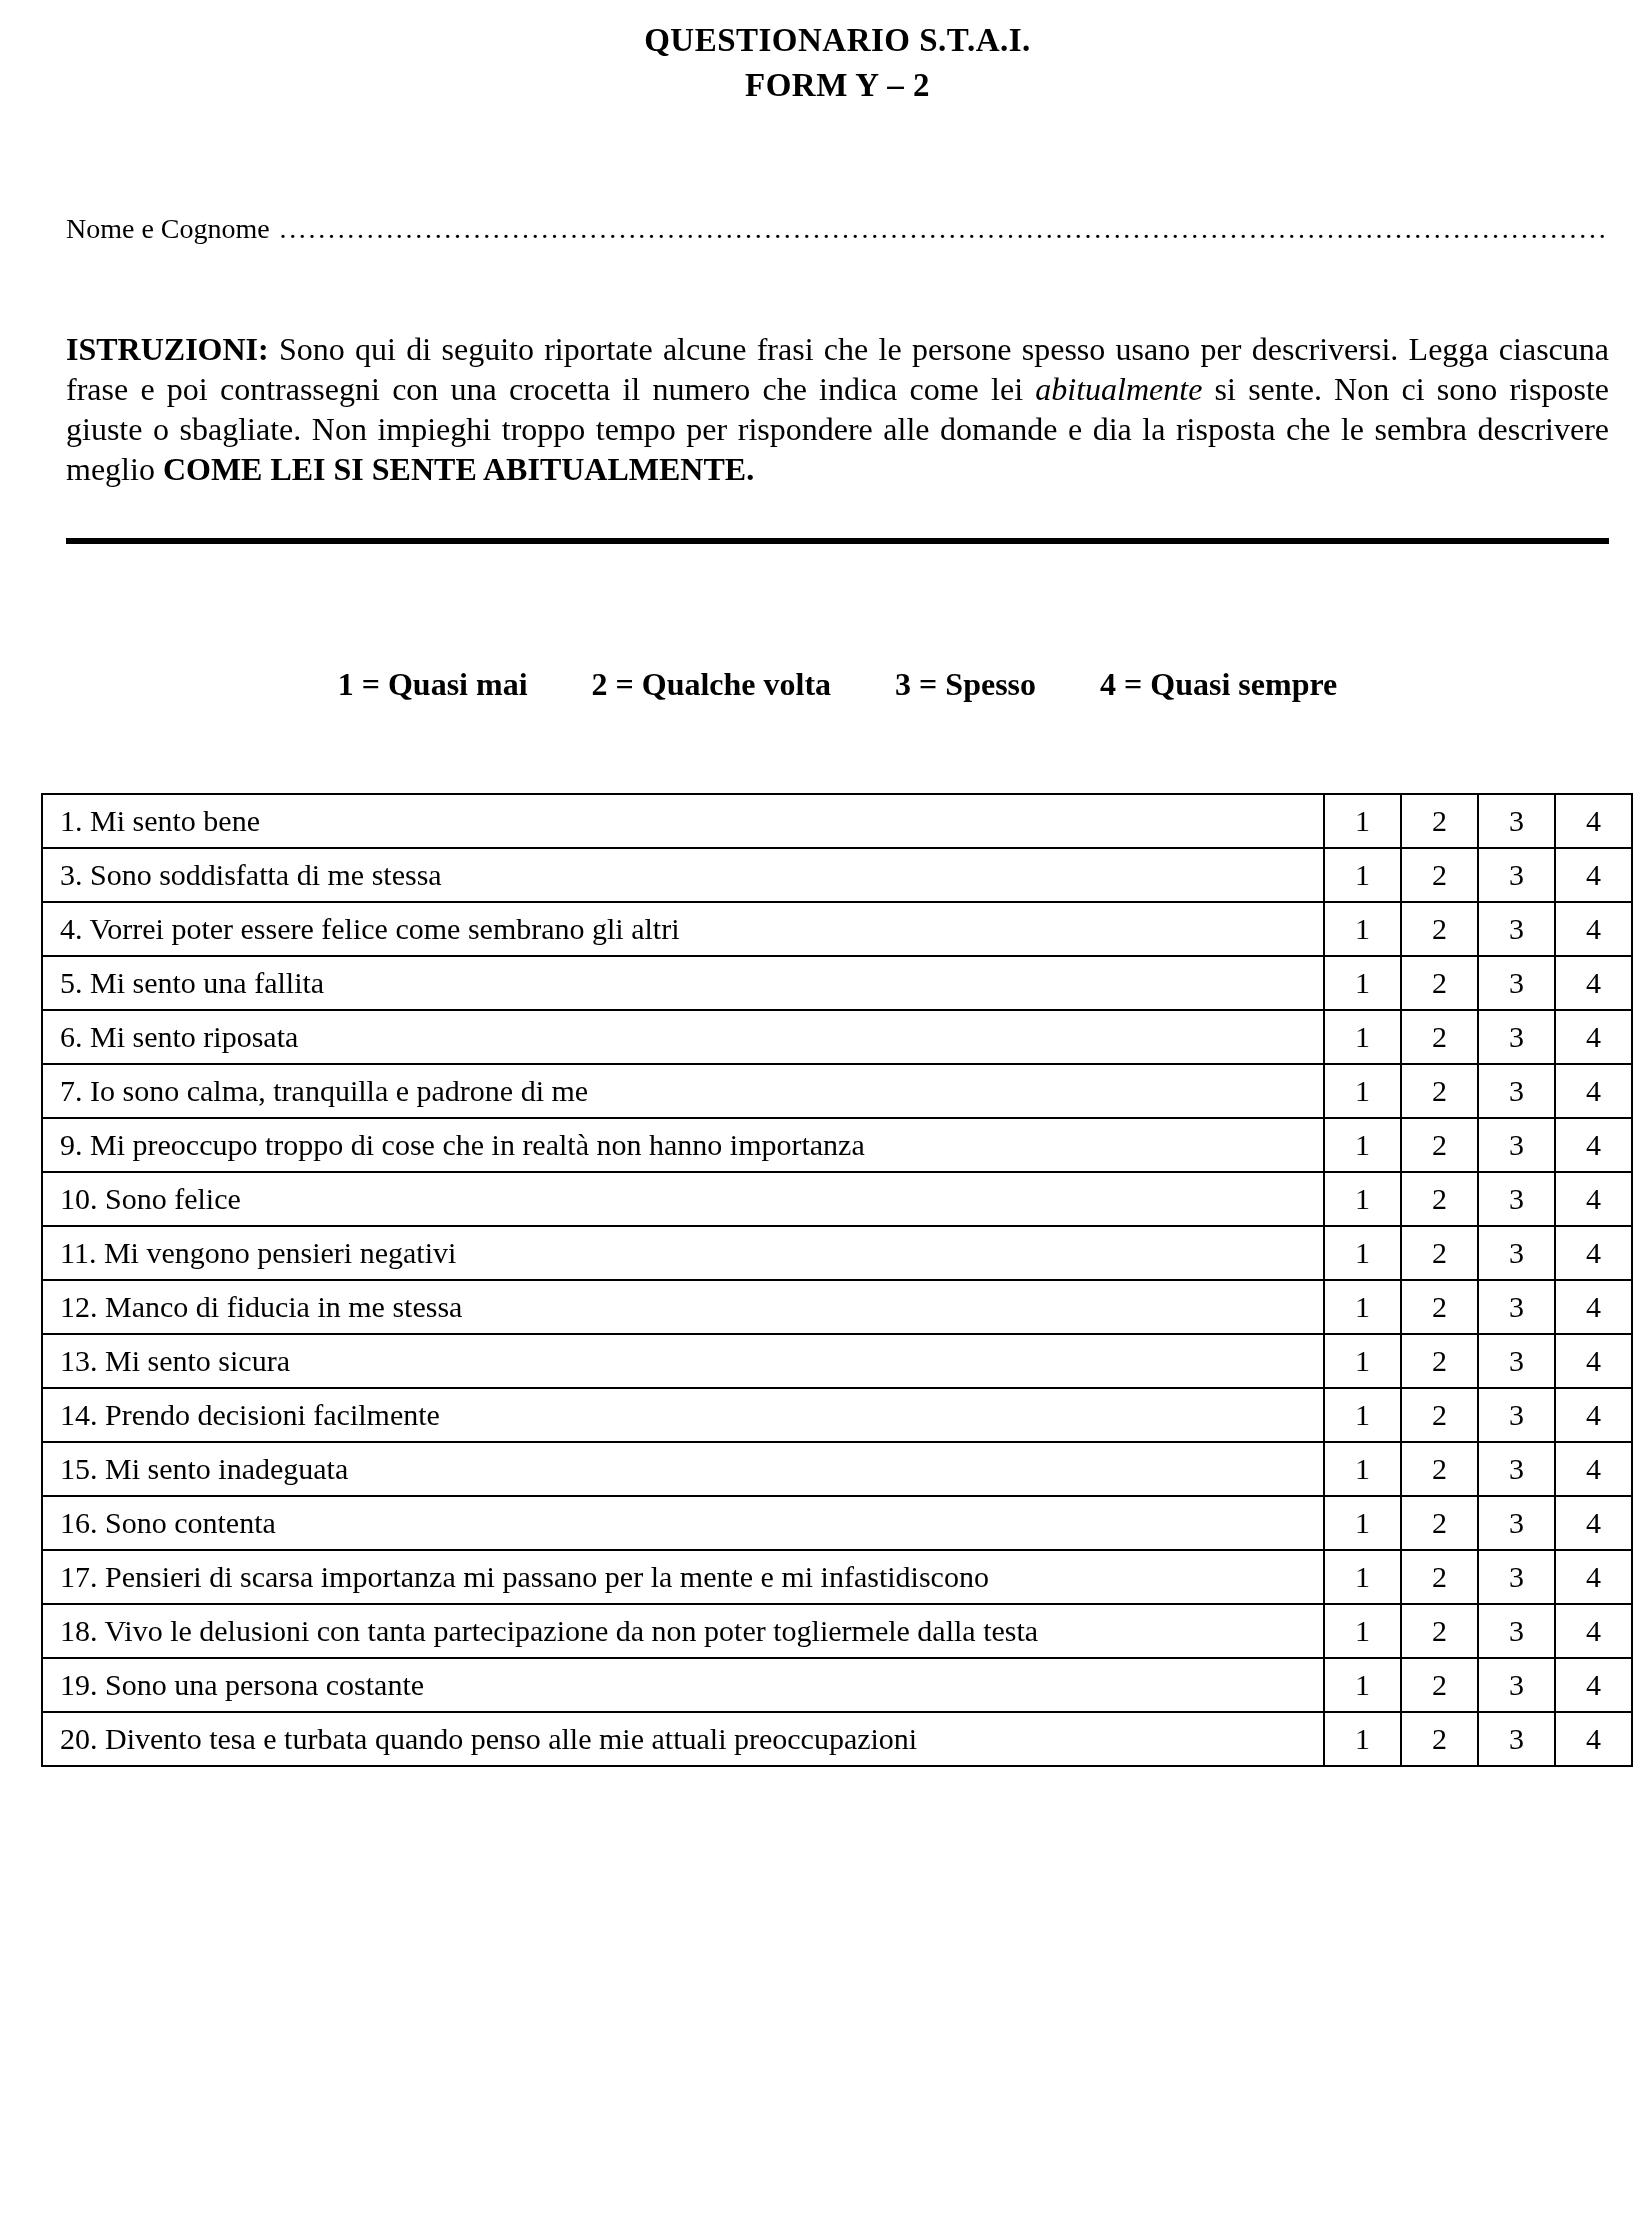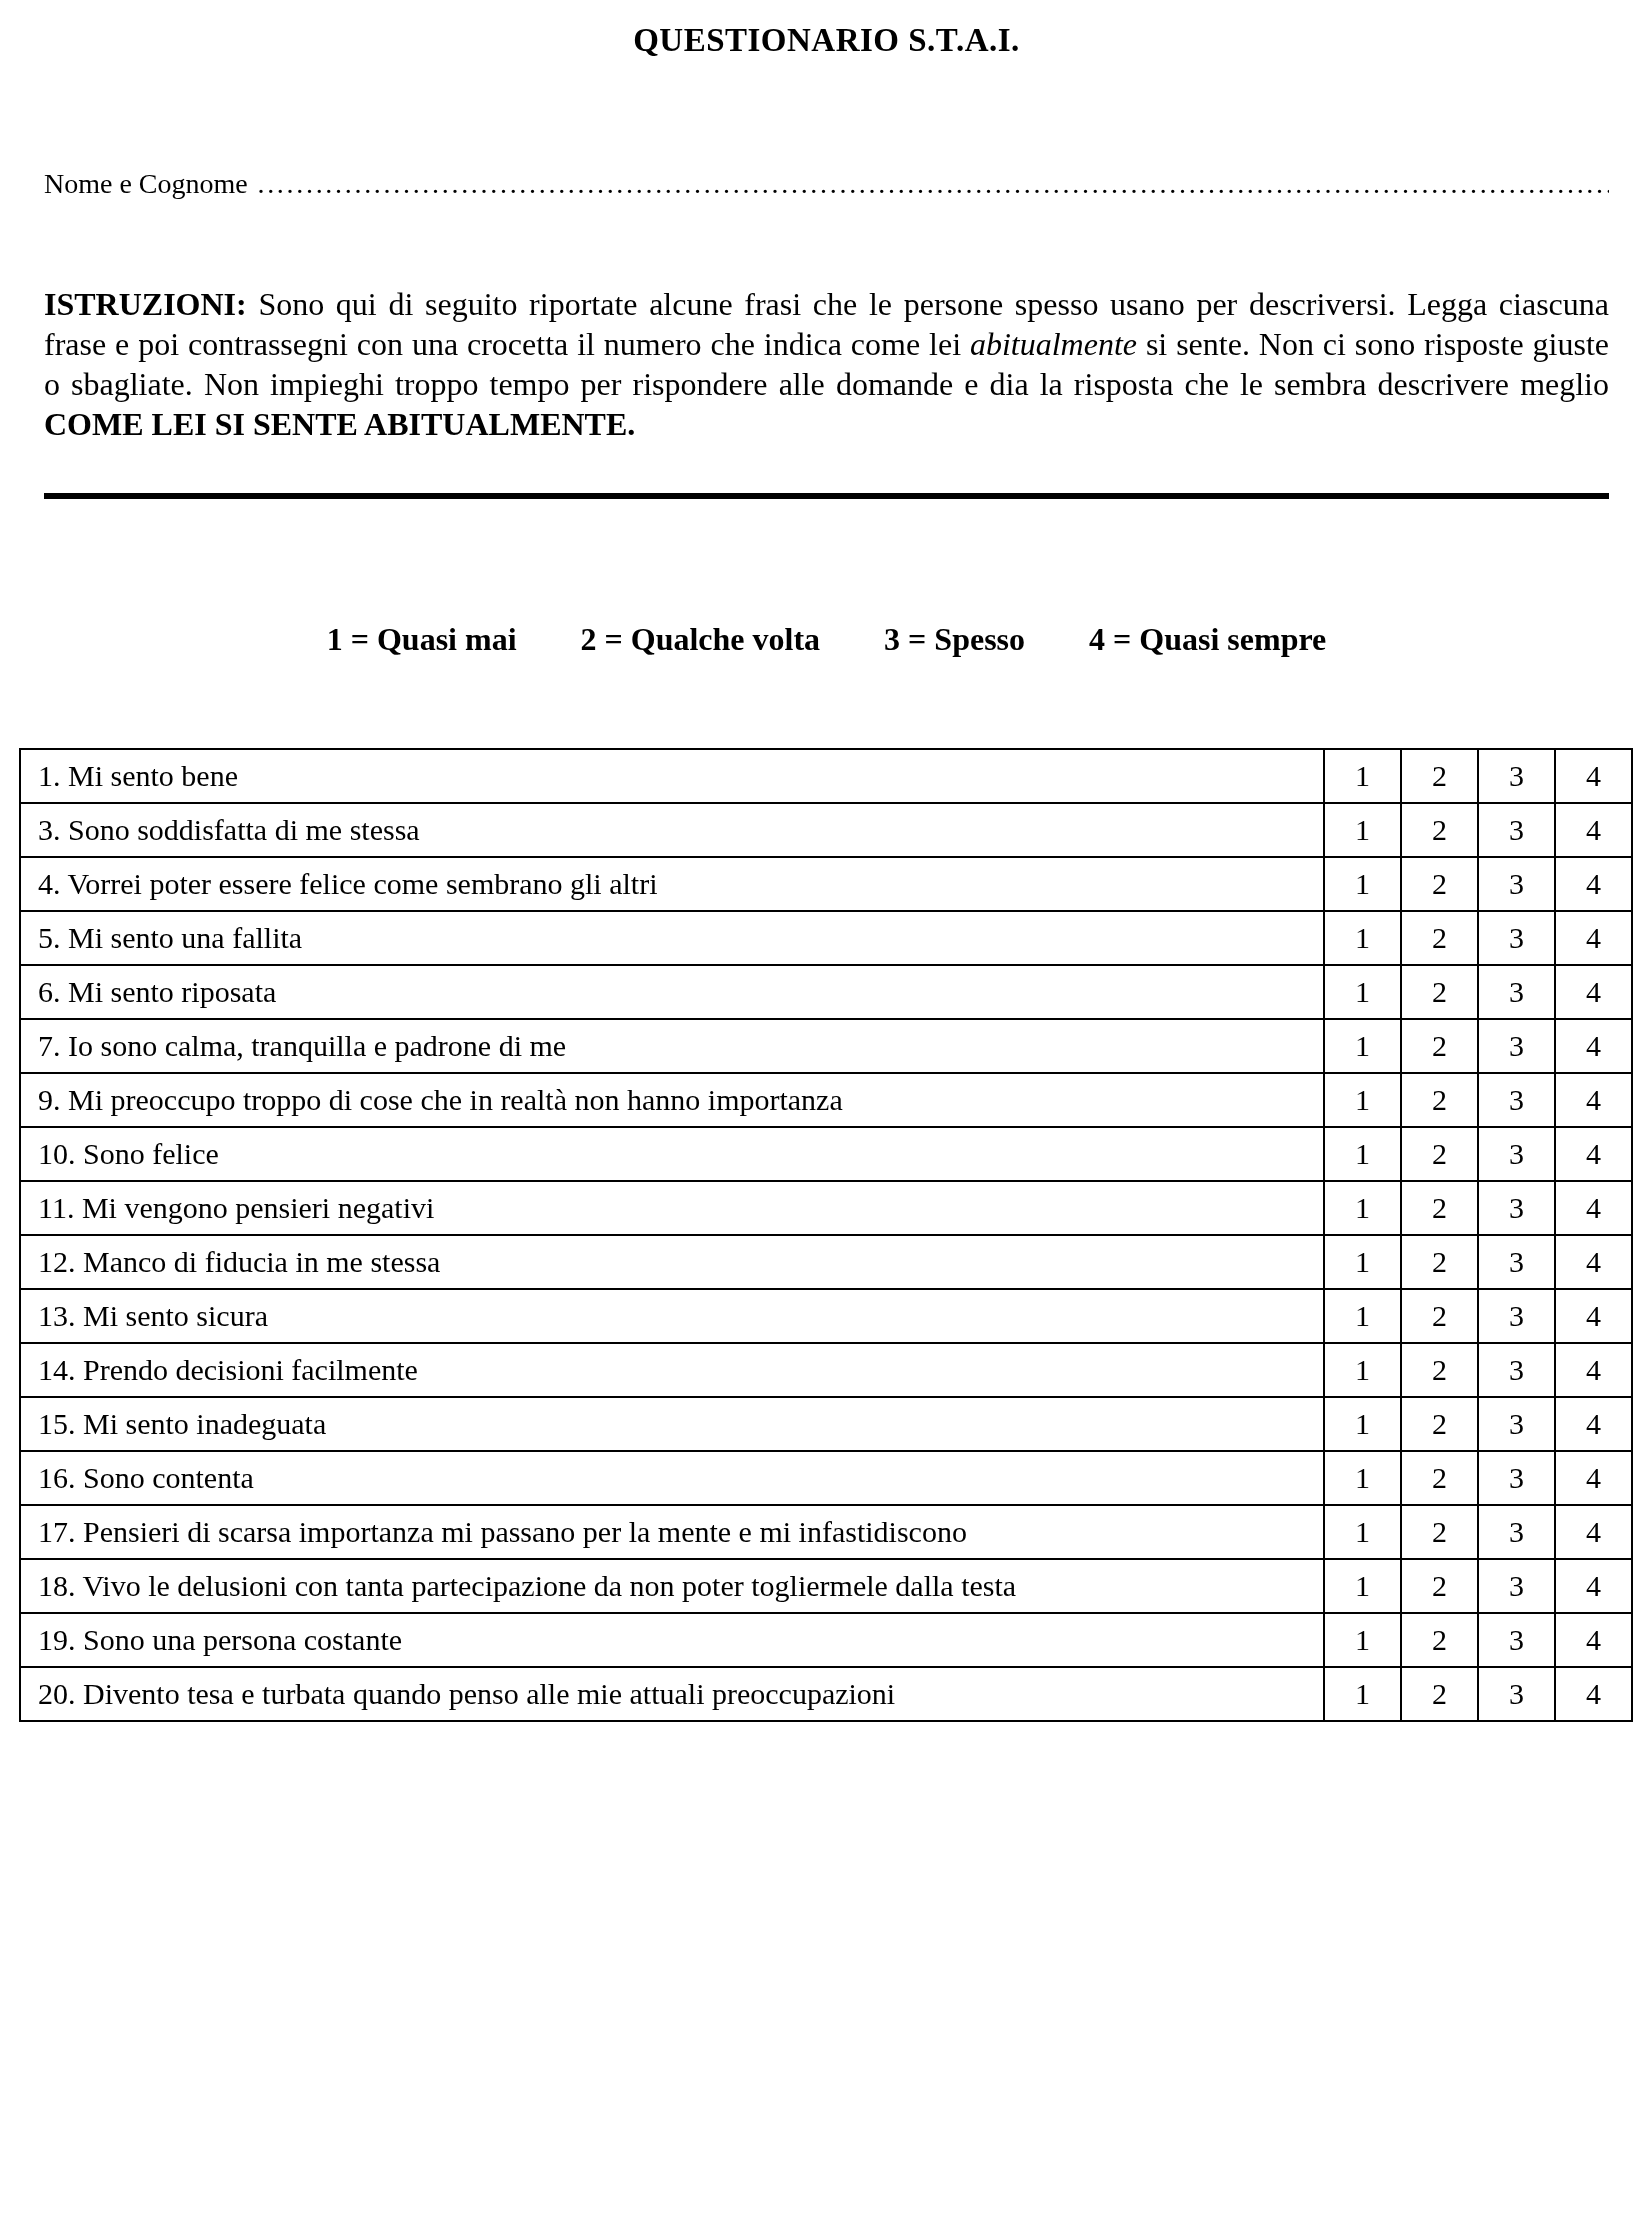--- a/index.html
+++ b/index.html
@@ -7,21 +7,21 @@
   body {
     width: 1651px;
     height: 2227px;
     overflow: hidden;
     font-family: "Liberation Serif", serif;
     color: #000000;
   }
   .page {
     width: 100%;
     height: 100%;
-    padding: 18px 42px 0 44px;
+    padding: 18px 42px 0 66px;
   }
   .header { text-align: center; }
   .title-line {
     font-size: 33px;
     font-weight: bold;
     line-height: 45px;
     letter-spacing: 0.5px;
   }
   .name-row {
     display: flex;
@@ -84,20 +84,21 @@
     cursor: pointer;
   }
 </style>
 </head>
 <body>
 
 <div class="page">
 
   <header class="header">
     <div class="title-line">QUESTIONARIO S.T.A.I.</div>
+    <div class="title-line">FORM Y – 2</div>
   </header>
 
   <div class="name-row">
     <span class="name-label">Nome e Cognome</span>
     <span class="dots">........................................................................................................................................................................</span>
   </div>
 
   <p class="instructions"><span class="b">ISTRUZIONI:</span><span> Sono qui di seguito riportate alcune frasi che le persone spesso usano per descriversi. Legga ciascuna frase e poi contrassegni con una crocetta il numero che indica come lei </span><span class="i">abitualmente</span><span> si sente. Non ci sono risposte giuste o sbagliate. Non impieghi troppo tempo per rispondere alle domande e dia la risposta che le sembra descrivere meglio </span><span class="b">COME LEI SI SENTE ABITUALMENTE.</span></p>
 
   <hr class="rule">

